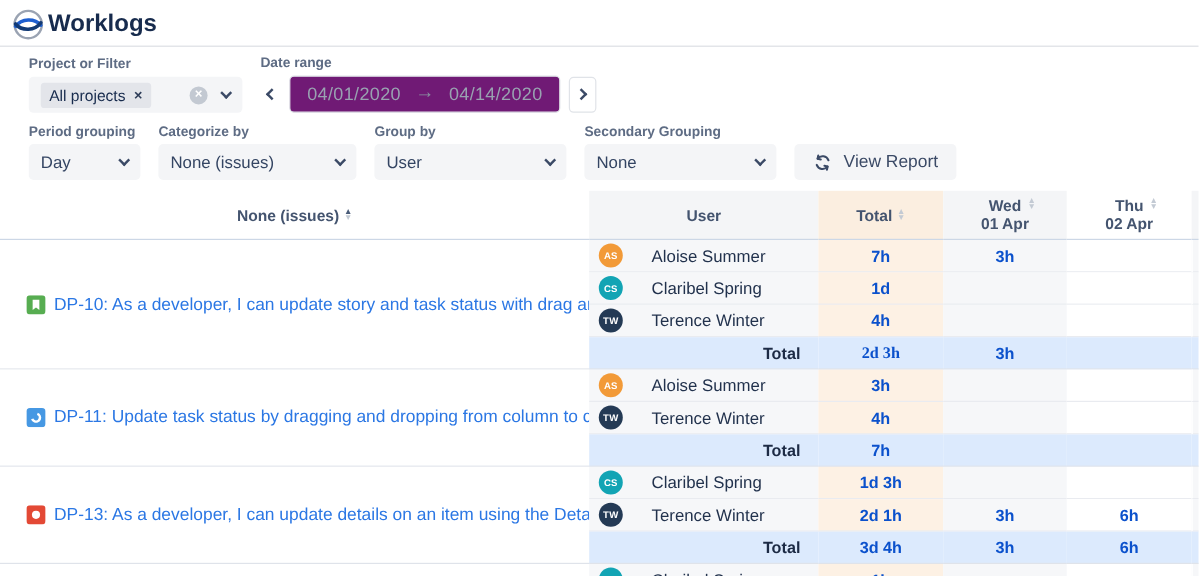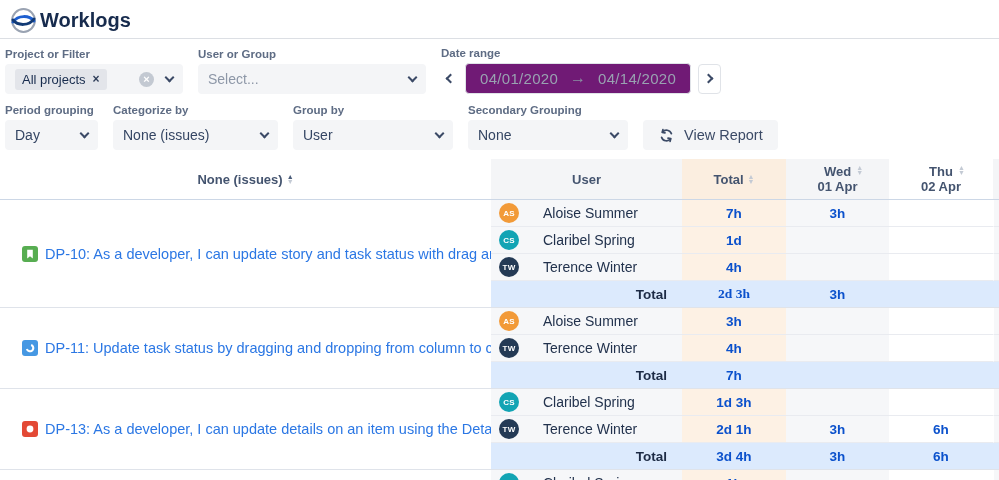--- a/index.html
+++ b/index.html
@@ -22,21 +22,21 @@
   html,body{background:#fff;}
   .page{width:999px;height:480px;overflow:hidden;background:#fff;
         font-family:"Liberation Sans","DejaVu Sans",sans-serif;position:relative;}
 
   
   .app-header{display:flex;align-items:center;gap:3px;padding:8px 0 5px 10px;
               border-bottom:1px solid #dcdfe4;height:39px;}
   .app-title{font-size:20px;font-weight:bold;color:var(--navy);}
 
   
-  .filters{padding:8px 12px 0 5px;}
+  .filters{padding:8px 12px 0 24px;}
   .filter-row{display:flex;align-items:flex-end;gap:15px;}
   .filter-row + .filter-row{margin-top:10px;}
   .field{display:flex;flex-direction:column;}
   .field-label{font-size:11.5px;font-weight:bold;color:var(--label);margin-bottom:4px;}
   .ctrl{height:30px;background:var(--ctrl-bg);border-radius:4px;display:flex;
         align-items:center;justify-content:space-between;padding:0 10px;
         font-size:14px;color:var(--ctrl-text);cursor:pointer;}
   .chev{display:inline-block;width:7px;height:7px;border-right:2px solid #3b4a66;
         border-bottom:2px solid #3b4a66;transform:rotate(45deg);margin-top:-4px;flex:none;}
   .chev-left{transform:rotate(135deg);margin:0 0 0 2px;}
@@ -119,27 +119,20 @@
           <span class="chip">
             <span>All projects</span>
             <span class="chip-x">×</span>
           </span>
           <span class="proj-right">
             <span class="clear-circle">×</span>
             <span class="chev"></span>
           </span>
         </div>
       </div>
-      <div class="field" style="width:228px;">
-        <span class="field-label">User or Group</span>
-        <div class="ctrl">
-          <span class="placeholder">Select...</span>
-          <span class="chev"></span>
-        </div>
-      </div>
       <div class="field">
         <span class="field-label">Date range</span>
         <div class="date-group">
           <button class="nav-btn">
               <span class="chev chev-left"></span>
             </button>
           <div class="date-box">
             <span class="date-val">04/01/2020</span>
             <span class="date-arrow">→</span>
             <span class="date-val">04/14/2020</span>

